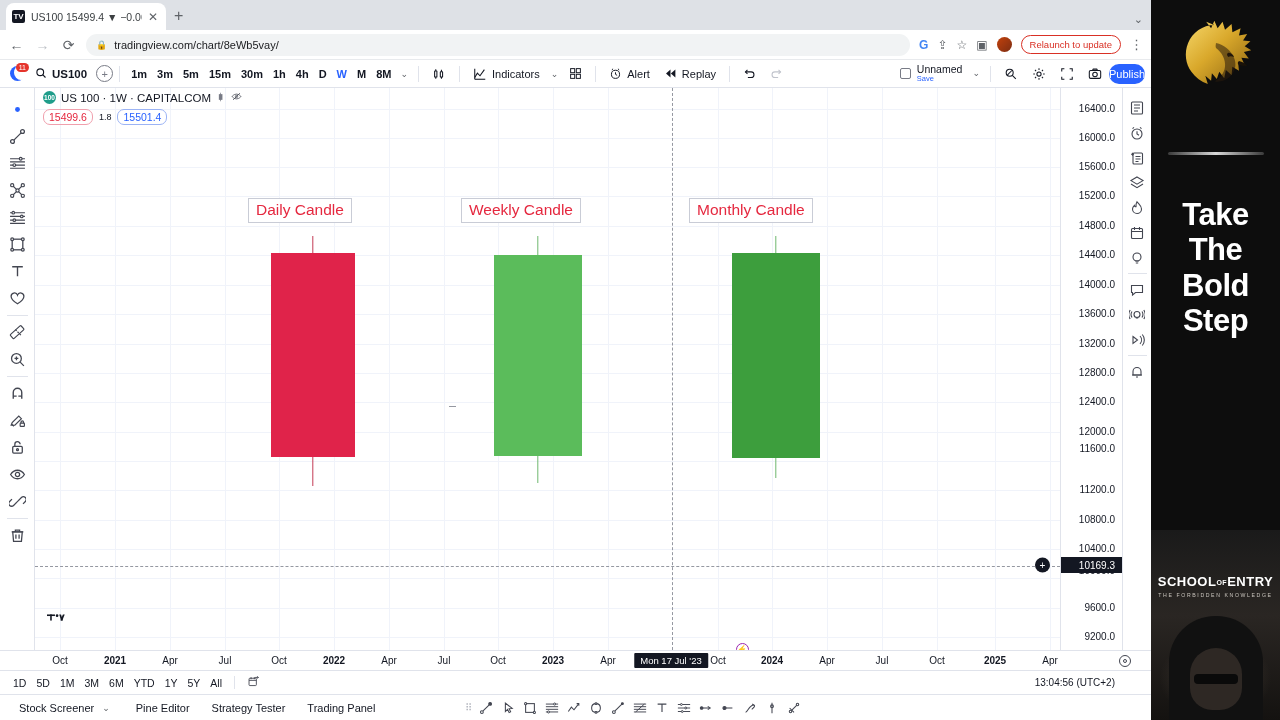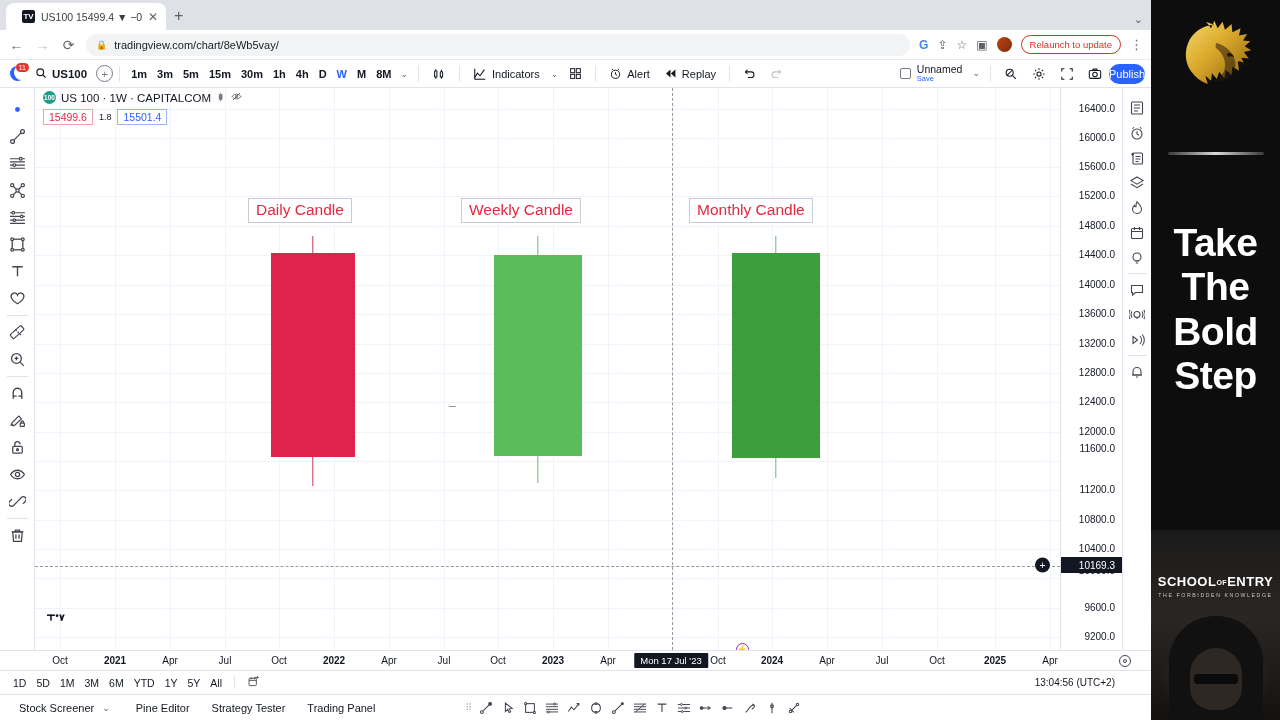--- a/index.html
+++ b/index.html
@@ -13,21 +13,21 @@
   .browser { width:1151px; height:720px; background:#fff; position:relative; display:flex; flex-direction:column; }
 
   
   .tabstrip {
     height:30px; background:#dee1e6; display:flex; align-items:flex-end;
     padding-left:6px; position:relative;
   }
   .tab {
     display:flex; align-items:center; gap:6px;
     height:27px; background:#fff; border-radius:8px 8px 0 0;
-    padding:0 8px 0 16px; min-width:150px; max-width:160px;
+    padding:0 8px 0 6px; min-width:150px; max-width:160px;
     font-size:11px; color:#3c4043; position:relative;
   }
   .tab-favicon {
     width:13px;height:13px;background:#131722;border-radius:2px;
     display:flex;align-items:center;justify-content:center;
     color:#fff;font-size:8px;font-weight:bold;flex:none;
   }
   .tab-title { white-space:nowrap; overflow:hidden; text-overflow:clip; flex:1; font-size:10.5px;}
   .tab-close { font-size:12px; color:#5f6368; cursor:pointer; line-height:1;}
   .newtab { margin-left:8px; margin-bottom:5px; font-size:16px; color:#5f6368; cursor:pointer;}
@@ -129,21 +129,21 @@
     font-family:"Liberation Sans",sans-serif;
   }
   .crossv{position:absolute;top:0;bottom:0;width:0;border-left:1px dashed #9598a1;}
   .crossh{position:absolute;left:0;right:0;height:0;border-top:1px dashed #9598a1;}
 
   .legend{position:absolute;left:8px;top:3px;font-size:11.5px;color:#131722;z-index:5;}
   .legrow1{display:flex;align-items:center;gap:5px;}
   .legdot{width:13px;height:13px;border-radius:50%;background:#1f9d8a;color:#fff;
     font-size:6.5px;display:flex;align-items:center;justify-content:center;font-weight:bold;}
   .legrow2{display:flex;align-items:center;gap:6px;margin-top:5px;}
-  .pill{border:1px solid;border-radius:0;padding:1px 5px;font-size:10.5px;}
+  .pill{border:1px solid;border-radius:7px;padding:1px 5px;font-size:10.5px;}
   .pill.red{color:#e5283f;border-color:#f0a0ad;}
   .pill.blue{color:#2962ff;border-color:#9cb4f5;}
   .mid{font-size:9px;color:#131722;}
 
   .tvwm{position:absolute;left:12px;bottom:24px;z-index:4;}
 
   .ptick{position:absolute;right:7px;font-size:10px;color:#131722;
     transform:translateY(-50%);white-space:nowrap;}
   .pcur{position:absolute;right:0;left:0;height:16px;background:#131722;color:#fff;
     font-size:10px;display:flex;align-items:center;justify-content:flex-end;
@@ -172,21 +172,21 @@
     color:#434651;cursor:pointer;}
   .dtool svg{width:14px;height:14px;}
   .dgrip{color:#b2b5be;font-size:10px;letter-spacing:-1px;line-height:6px;width:9px;}
 
   
   .promo{width:129px;height:720px;background:#0d0d0d;position:relative;overflow:hidden;
     display:flex;flex-direction:column;align-items:center;}
   .lionwrap{margin-top:22px;width:100px;height:78px;display:flex;align-items:center;justify-content:center;}
   .promo-rule{width:96px;height:3px;border-radius:2px;margin-top:52px;
     background:linear-gradient(90deg,#3a3a3a,#d8d8d8,#3a3a3a);}
-  .promo-head{margin-top:66px;color:#fff;font-size:39px;font-weight:bold;line-height:1.14;
+  .promo-head{margin-top:42px;color:#fff;font-size:31px;font-weight:bold;line-height:1.14;
     text-align:center;letter-spacing:-0.5px;}
   .promo-bottom{position:absolute;bottom:0;left:0;right:0;height:190px;
     background:linear-gradient(180deg,#1a1a1a 0%,#2a2623 45%,#141210 100%);}
   .promo-bottom:before{content:'';position:absolute;inset:0;
     background:radial-gradient(ellipse 80px 60px at 50% 78%, rgba(90,78,68,.65), transparent 70%);}
   .soe{position:absolute;left:0;right:0;top:44px;text-align:center;}
   .soe-main{color:#fff;font-size:13px;font-weight:bold;letter-spacing:0.5px;}
   .soe-main .of{font-size:7px;vertical-align:middle;}
   .soe-sub{color:#c9c4bd;font-size:5.2px;letter-spacing:1.6px;margin-top:3px;}
   .hood{position:absolute;left:18px;bottom:-16px;width:94px;height:120px;

